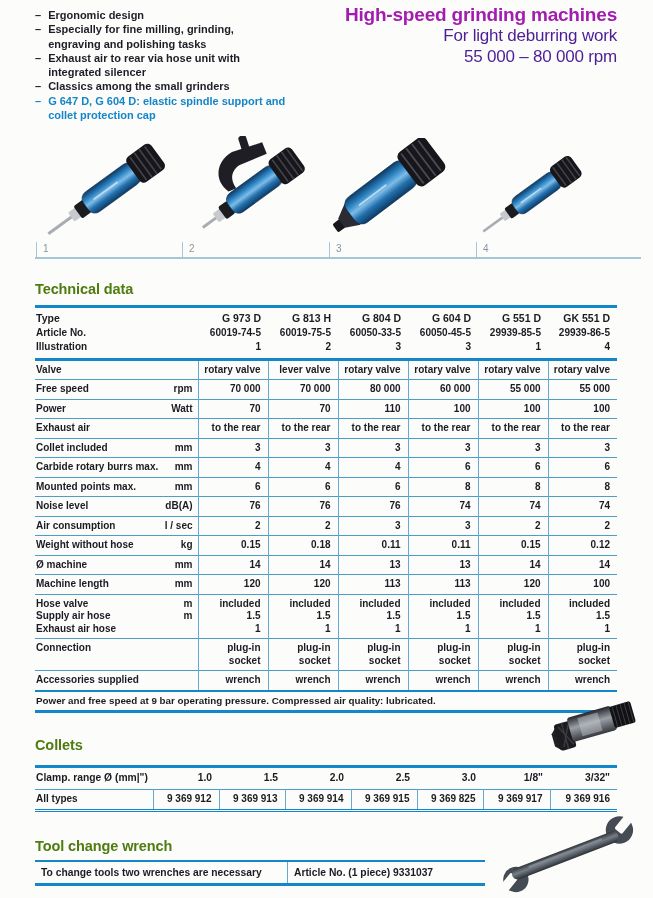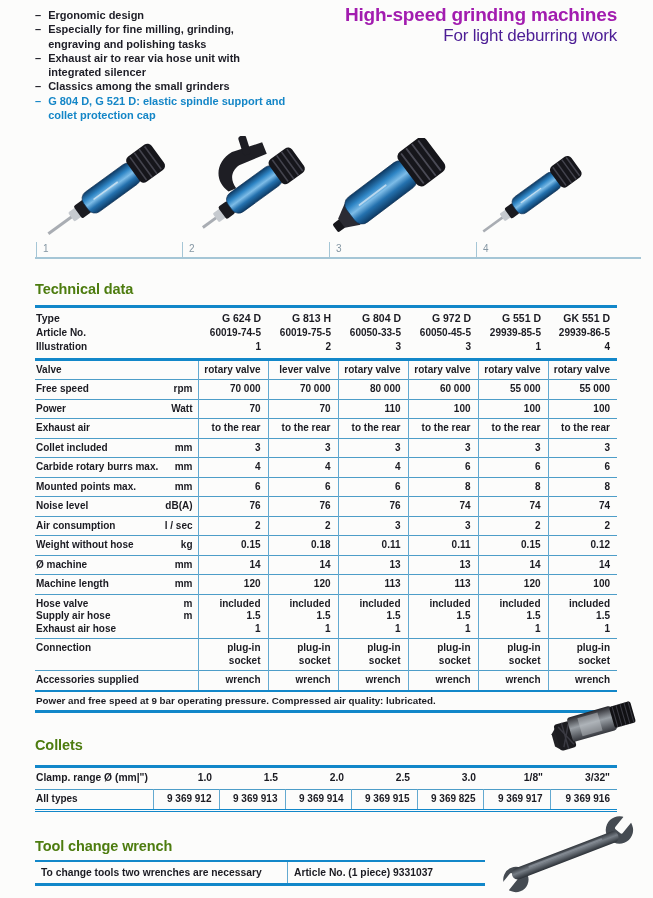--- a/index.html
+++ b/index.html
@@ -85,27 +85,28 @@
     <li>
         <span class="dash">–</span>
         <span>Exhaust air to rear via hose unit with integrated silencer</span>
       </li>
     <li>
         <span class="dash">–</span>
         <span>Classics among the small grinders</span>
       </li>
     <li class="hl">
         <span class="dash">–</span>
-        <span>G 804 D, G 521 D: elastic spindle support and collet protection cap</span>
+        <span>G 647 D, G 604 D: elastic spindle support and collet protection cap</span>
       </li>
   </ul>
 
   <div class="titleblock">
     <div class="title">High-speed grinding machines</div>
     <div class="subtitle">For light deburring work</div>
+    <div class="subtitle">55 000 – 80 000 rpm</div>
   </div>
 
   <div class="fig" id="fig1">
     <svg viewBox="0 0 150 105">
       <defs>
           <linearGradient id="bg1" x1="0" y1="0" x2="0" y2="1">
         <stop offset="0" stop-color="#0d3a64"></stop>
             <stop offset="0.28" stop-color="#2e85c5"></stop>
         <stop offset="0.5" stop-color="#7dbce7"></stop>
             <stop offset="0.72" stop-color="#2471ae"></stop>
@@ -209,24 +210,24 @@
         <col style="width:70px">
           <col style="width:70px">
           <col style="width:70px">
         <col style="width:70px">
           <col style="width:70px">
           <col style="width:69px">
       </colgroup>
       <thead>
           <tr class="row-type">
             <td class="lbl" colspan="2">Type</td>
-            <td class="val">G 624 D</td>
+            <td class="val">G 973 D</td>
             <td class="val">G 813 H</td>
             <td class="val">G 804 D</td>
-            <td class="val">G 972 D</td>
+            <td class="val">G 604 D</td>
             <td class="val">G 551 D</td>
             <td class="val">GK 551 D</td>
           </tr>
           <tr class="row-art">
             <td class="lbl" colspan="2">Article No.</td>
             <td class="val">60019-74-5</td>
             <td class="val">60019-75-5</td>
             <td class="val">60050-33-5</td>
             <td class="val">60050-45-5</td>
             <td class="val">29939-85-5</td>

